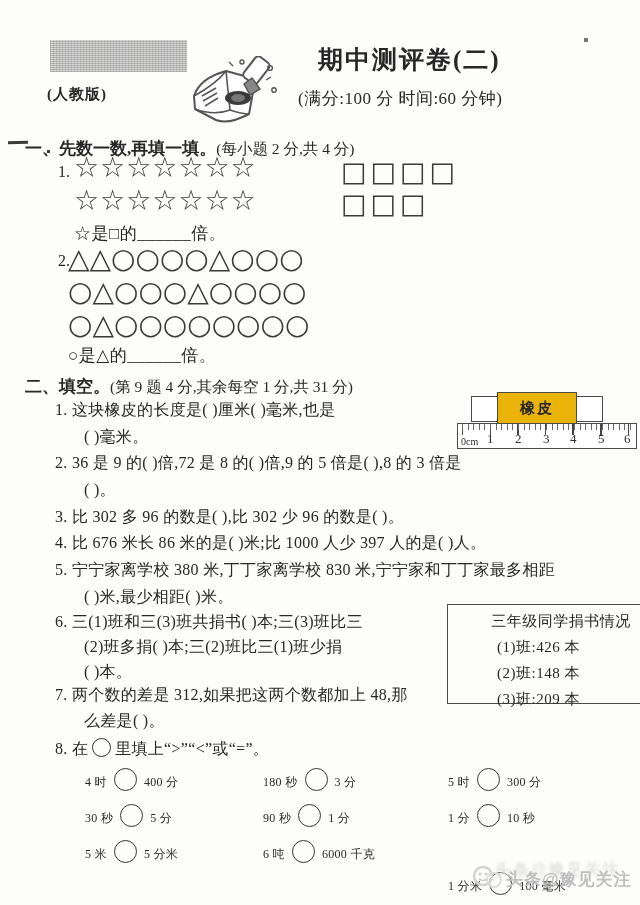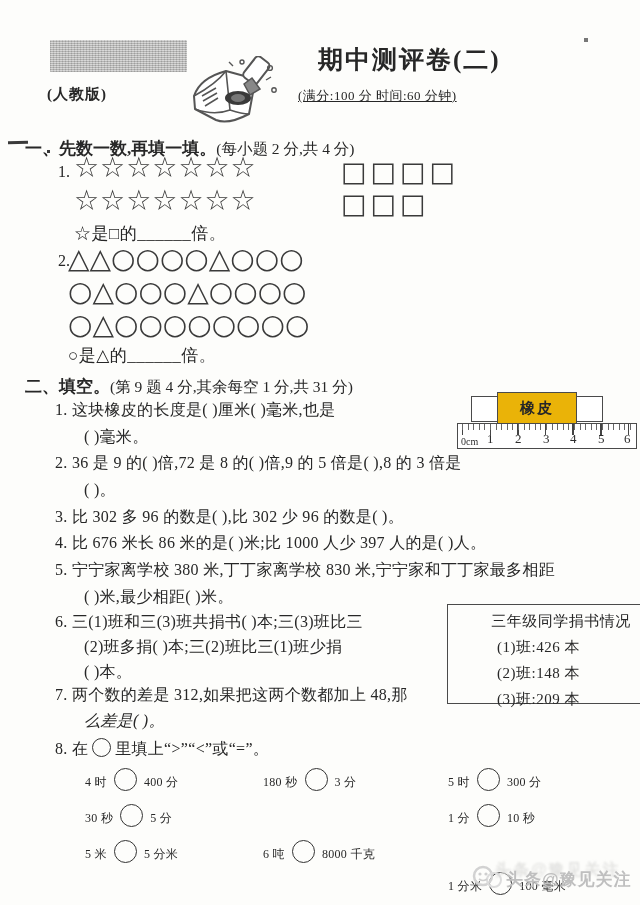--- a/index.html
+++ b/index.html
@@ -15,21 +15,21 @@
   
   .redacted{
     background:
       repeating-linear-gradient(0deg, rgba(110,110,110,.28) 0 1px, rgba(230,230,230,.35) 1px 2px),
       repeating-linear-gradient(90deg, rgba(120,120,120,.35) 0 1px, rgba(210,210,210,.45) 1px 3px),
       #cfcfcd;
     border-radius:1px;
   }
   .exam-title{font-size:25px;font-weight:bold;letter-spacing:2px;}
   .edition{font-size:15px;font-weight:600;letter-spacing:1px;}
-  .score-time{font-size:13px;letter-spacing:.5px;text-decoration:underline;}
+  .score-time{font-size:17px;letter-spacing:.5px;}
   
   .sec-head{font-size:17px;}
   .sec-head .bold{font-weight:bold;}
   .sec-head .note{font-weight:normal;font-size:15.5px;}
   
   .qtext{font-size:16px;line-height:20px;letter-spacing:.3px;}
   .qnum{font-size:16px;}
   
   .shapes{font-family:"DejaVu Sans",sans-serif;color:#3a3a3a;}
   .stars{font-size:28px;letter-spacing:1px;line-height:30px;}
@@ -151,48 +151,51 @@
   <div class="abs qtext" style="left:84px;top:662px;">(  )本。</div>
 
   <div class="abs donation-box" style="left:447px;top:604px;width:188px;height:98px;padding-left:19px;">
     <div class="donation-title">三年级同学捐书情况</div>
     <div class="donation-row">(1)班:426 本</div>
     <div class="donation-row">(2)班:148 本</div>
     <div class="donation-row">(3)班:209 本</div>
   </div>
 
   <div class="abs qtext" style="left:55px;top:685px;">7. 两个数的差是 312,如果把这两个数都加上 48,那</div>
-  <div class="abs qtext" style="left:84px;top:711px;font-style:italic;">么差是(  )。</div>
+  <div class="abs qtext" style="left:84px;top:711px;">么差是(  )。</div>
 
   <div class="abs qtext" style="left:55px;top:738px;">
     <span>8. 在</span><span class="cmp-circle small"></span><span>里填上“&gt;”“&lt;”或“=”。</span>
   </div>
 
   <div class="abs cmp-cell" style="left:85px;top:768px;">
     <span>4 时</span><span class="cmp-circle"></span><span>400 分</span>
   </div>
   <div class="abs cmp-cell" style="left:263px;top:768px;">
     <span>180 秒</span><span class="cmp-circle"></span><span>3 分</span>
   </div>
   <div class="abs cmp-cell" style="left:448px;top:768px;">
     <span>5 时</span><span class="cmp-circle"></span><span>300 分</span>
   </div>
 
   <div class="abs cmp-cell" style="left:85px;top:804px;">
     <span>30 秒</span><span class="cmp-circle"></span><span>5 分</span>
   </div>
+  <div class="abs cmp-cell" style="left:263px;top:804px;">
+    <span>90 秒</span><span class="cmp-circle"></span><span>1 分</span>
+  </div>
   <div class="abs cmp-cell" style="left:448px;top:804px;">
     <span>1 分</span><span class="cmp-circle"></span><span>10 秒</span>
   </div>
 
   <div class="abs cmp-cell" style="left:85px;top:840px;">
     <span>5 米</span><span class="cmp-circle"></span><span>5 分米</span>
   </div>
   <div class="abs cmp-cell" style="left:263px;top:840px;">
-    <span>6 吨</span><span class="cmp-circle"></span><span>8000 千克</span>
+    <span>6 吨</span><span class="cmp-circle"></span><span>6000 千克</span>
   </div>
   <div class="abs cmp-cell" style="left:448px;top:840px;margin-top:32px;">
     <span>1 分米</span><span class="cmp-circle"></span><span>100 毫米</span>
   </div>
 
   <div class="abs watermark-ghost" style="left:495px;top:860px;">头条@豫见关注</div>
   <svg class="abs" style="left:472px;top:864px;" width="32" height="28" viewBox="0 0 32 28">
     <circle cx="11" cy="12" r="9" fill="none" stroke="#d2d2d2" stroke-width="2.5"></circle>
     <circle cx="22" cy="16" r="7" fill="none" stroke="#dcdcdc" stroke-width="2"></circle>
     <circle cx="8" cy="10" r="1.6" fill="#cfcfcf"></circle>

